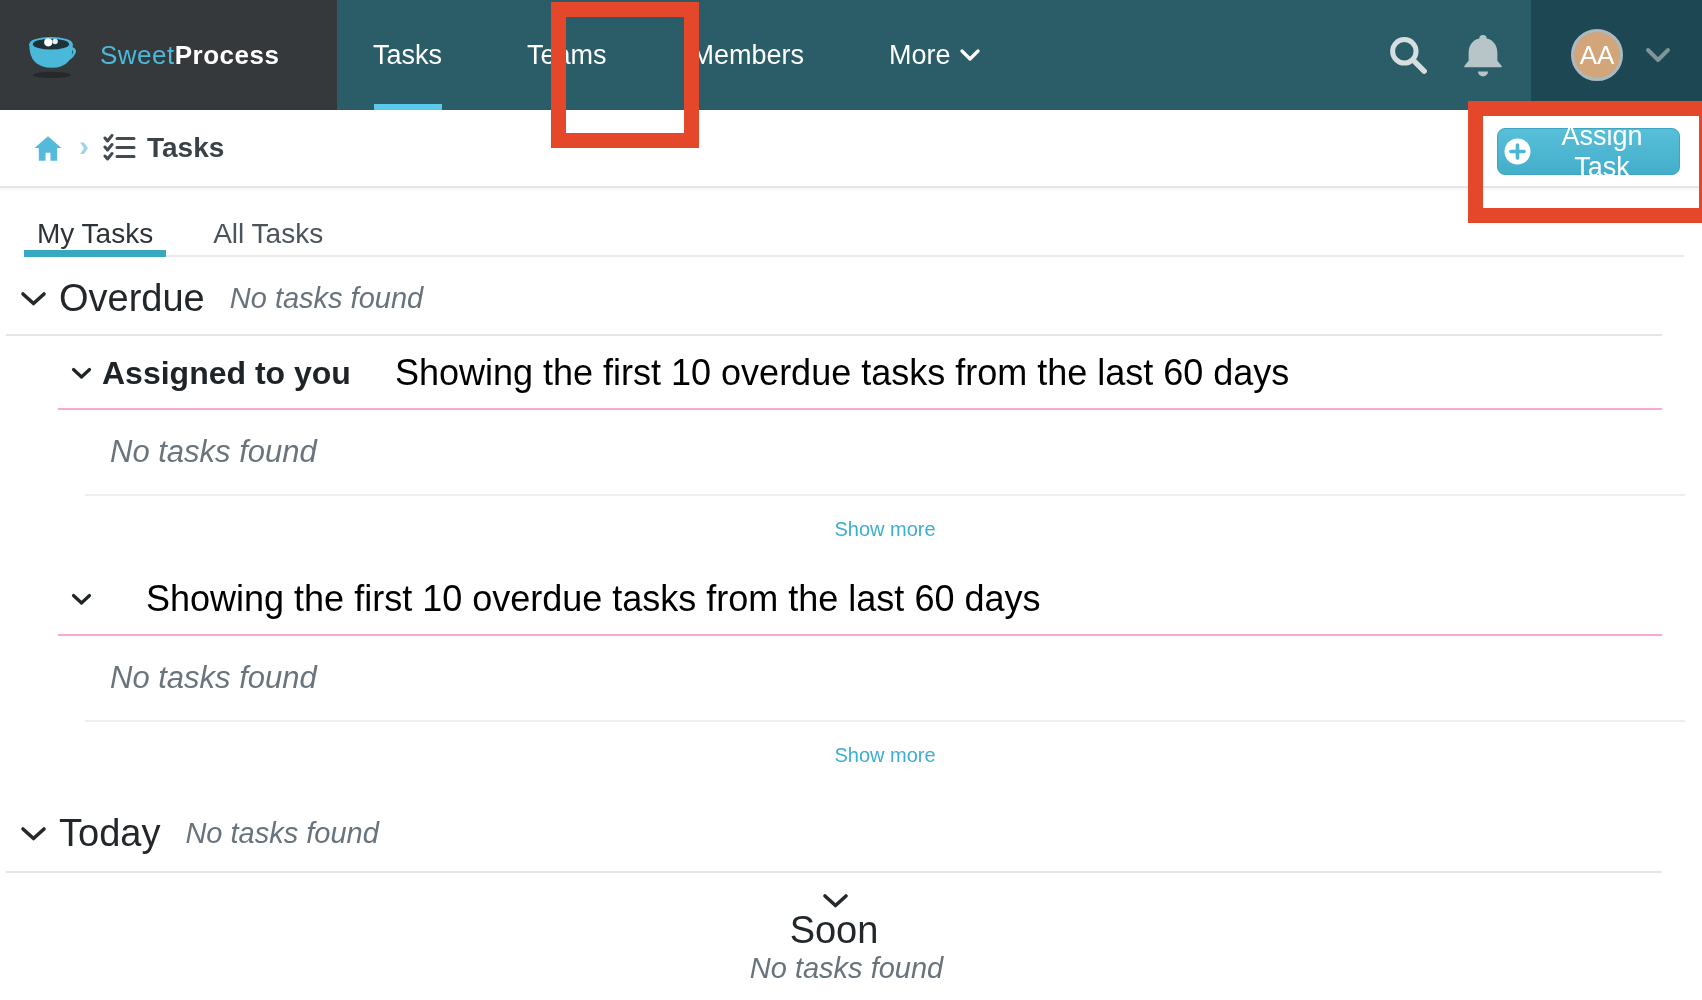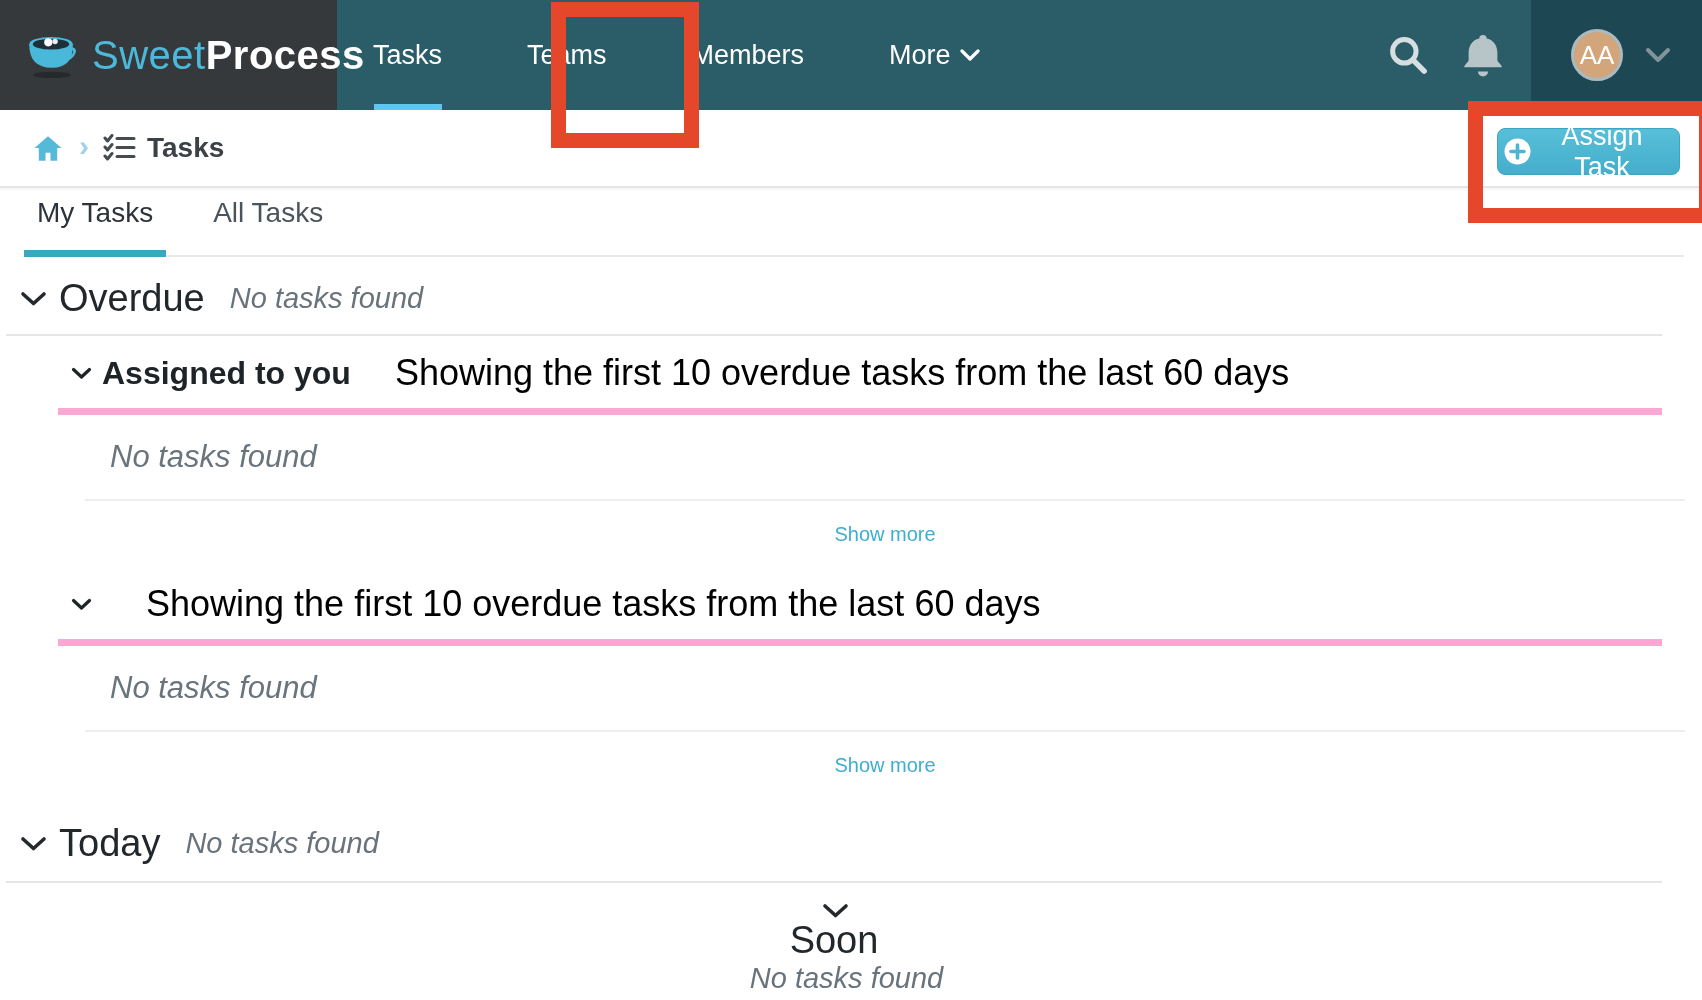--- a/index.html
+++ b/index.html
@@ -8,21 +8,21 @@
     width:1702px; height:1000px; position:relative; overflow:hidden;
     background:#ffffff; font-family:"Liberation Sans", sans-serif;
     -webkit-font-smoothing:antialiased;
   }
 
   
   .navbar { position:absolute; left:0; top:0; width:1702px; height:110px;
             background:#2a5d68; display:flex; align-items:stretch; }
   .brand { width:337px; height:110px; background:#35393c; display:flex;
            align-items:center; padding-left:22px; flex:0 0 auto; }
-  .brand-text { font-size:40px; margin-left:12px; letter-spacing:.5px; }
+  .brand-text { font-size:26px; margin-left:20px; letter-spacing:.5px; }
   .brand-first { color:#4cb9da; font-weight:400; }
   .brand-second { color:#ffffff; font-weight:700; }
 
   .nav-items { display:flex; align-items:stretch; margin-left:6px; gap:25px; }
   .nav-item { position:relative; display:flex; align-items:center; gap:9px;
               padding:0 30px; color:#ffffff; font-size:27px; cursor:pointer; }
   .nav-active-bar { position:absolute; left:50%; transform:translateX(-50%);
               bottom:0; width:68px; height:6px; background:#5ac9ec; }
 
   .nav-icon { position:absolute; top:0; height:110px; display:flex; align-items:center; }
@@ -54,35 +54,35 @@
                 color:#ffffff; font-size:27px; cursor:pointer; }
 
   
   .anno { position:absolute; border:15px solid #e5472a; background:transparent; z-index:50; }
   .anno-tasks  { left:551px; top:2px;   width:148px; height:146px; }
   .anno-assign { left:1468px; top:101px; width:246px; height:122px; }
 
   
   .tabs { position:absolute; left:24px; top:190px; width:1660px; height:67px;
           display:flex; align-items:flex-end; gap:34px; border-bottom:2px solid #e7e9ea; }
-  .tab { height:60px; display:flex; align-items:flex-start; padding:0 13px;
+  .tab { height:60px; display:flex; align-items:flex-end; padding:0 13px;
          margin-bottom:-2px; border-bottom:7px solid transparent;
          font-size:28px; color:#4b545c; cursor:pointer; }
   .tab.active { border-bottom-color:#36a9c1; color:#2d3439; }
 
   
   .main { position:absolute; left:6px; top:257px; width:1656px; }
 
   .sec-head { display:flex; align-items:center; border-bottom:2px solid #e3e5e6;
               padding:20px 0 14px; }
   .sec-head .chev { margin-left:14px; margin-right:12px; flex:0 0 auto; }
   .sec-title { font-size:38px; color:#22272b; }
   .sec-note { font-style:italic; font-size:29px; color:#68737c; margin-left:25px; }
 
-  .sub-head { margin-left:52px; border-bottom:7px solid #f9a8d4;
+  .sub-head { margin-left:52px; border-bottom:2px solid #f9a8d4;
               padding:16px 0 14px 13px; display:flex; align-items:center; }
   .sub-head .chev { margin-right:10px; flex:0 0 auto; }
   .sub-title { font-size:32px; font-weight:700; color:#1e2327; }
   .sub-hint { font-size:36px; color:#000000; margin-left:44px; }
 
   .empty-block { margin-left:79px; margin-right:-23px; border-bottom:2px solid #eceeef;
                  padding:24px 0 24px 25px; }
   .empty-text { font-style:italic; font-size:31px; color:#69747d; }
 
   .showmore-row { margin-left:79px; margin-right:-23px; height:66px;

